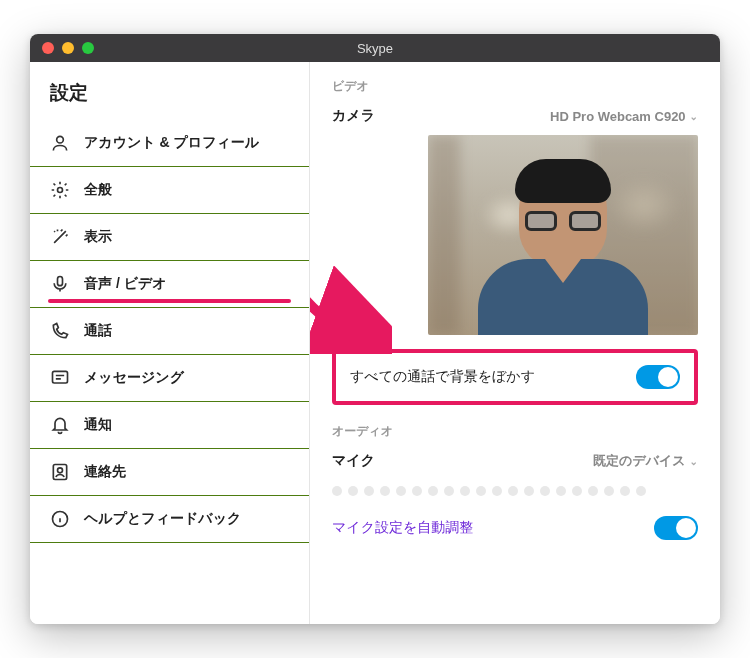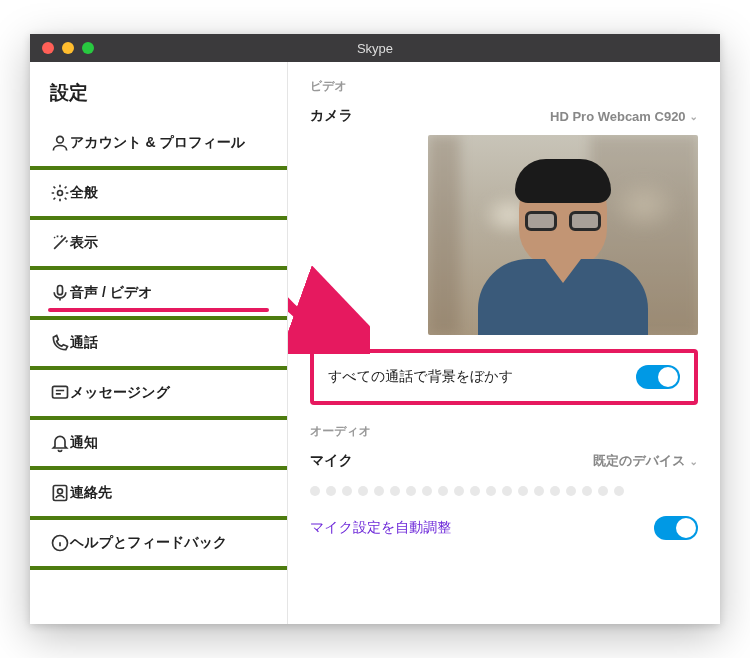--- a/index.html
+++ b/index.html
@@ -9,21 +9,21 @@
       width: 750px;
       height: 658px;
       display: flex;
       align-items: center;
       justify-content: center;
     }
     .window {
       width: 690px;
       height: 590px;
       background: #fff;
-      border-radius: 0;
+      border-radius: 8px;
       box-shadow: 0 12px 40px rgba(0,0,0,0.25), 0 2px 8px rgba(0,0,0,0.15);
       overflow: hidden;
       display: flex;
       flex-direction: column;
     }
     .titlebar {
       height: 28px;
       background: #3b3a3c;
       display: flex;
       align-items: center;
@@ -47,39 +47,40 @@
       font-weight: 400;
       pointer-events: none;
     }
     .content {
       flex: 1;
       display: flex;
       background: #fff;
       overflow: hidden;
     }
     .sidebar {
-      width: 258px;
+      width: 280px;
       border-right: 1px solid #e5e5e5;
       padding: 18px 0 8px 0;
     }
     .sidebar-title {
       font-size: 19px;
       font-weight: 700;
       padding: 0 20px 14px 20px;
       color: #222;
     }
     .side-item {
       display: flex;
       align-items: center;
+      gap: 14px;
       padding: 13px 20px;
       font-size: 14px;
       font-weight: 700;
       color: #222;
       cursor: pointer;
-      border-bottom: 4px solid #4d7c0f;
+      border-bottom: 1px solid #4d7c0f;
     }
     .side-item svg { width: 20px; height: 20px; flex-shrink: 0; }
     .side-item.active {
       position: relative;
     }
     .side-underline {
       position: absolute;
       left: 18px;
       right: 18px;
       bottom: 4px;

